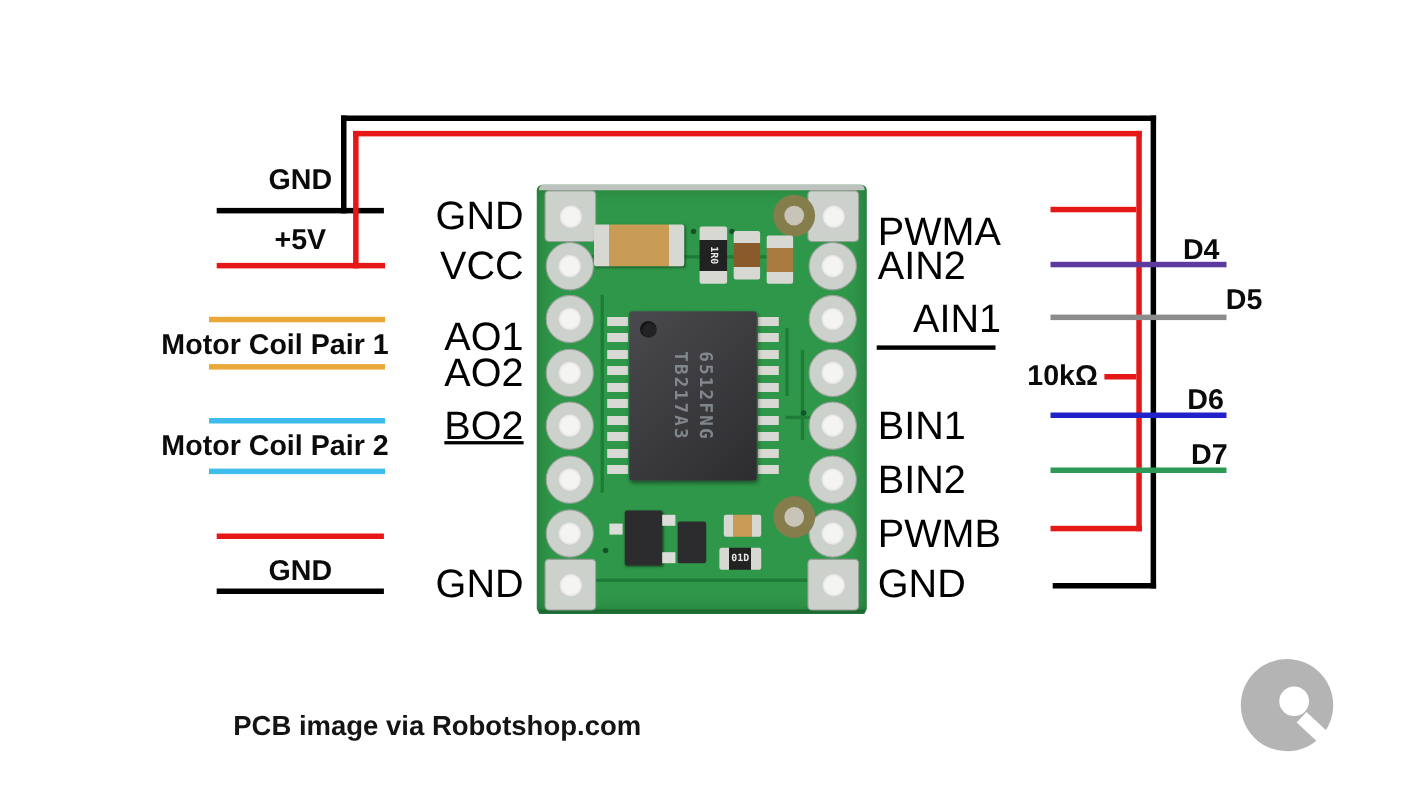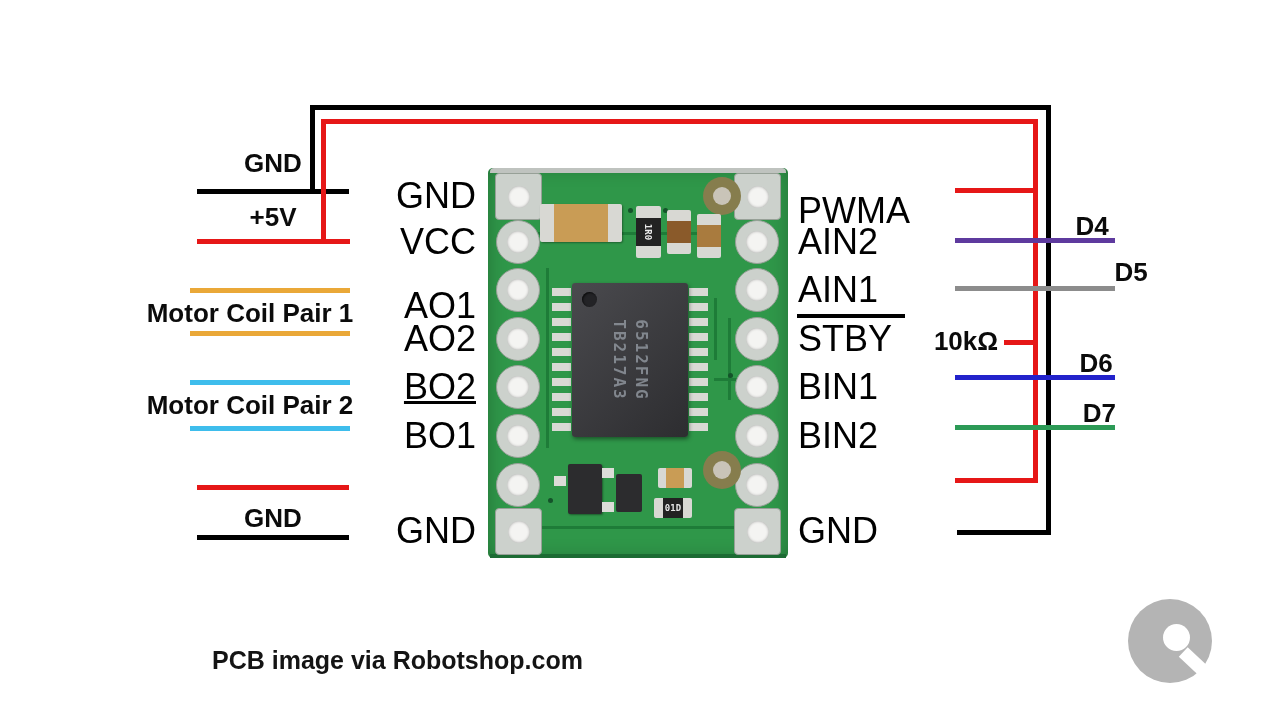--- a/index.html
+++ b/index.html
@@ -82,29 +82,28 @@
   <div class="d-label" style="left:1068px;top:257px;margin-left:39px;">D5</div>
   <div class="bold-label" style="left:924px;top:326px;width:84px;">10kΩ</div>
   <div class="d-label" style="left:1072px;top:348px;">D6</div>
   <div class="d-label" style="left:1068px;top:398px;text-align:right;">D7</div>
 
   <div class="pin-label pin-left" style="top:173px;">GND</div>
   <div class="pin-label pin-left" style="top:219px;">VCC</div>
   <div class="pin-label pin-left" style="top:283px;">AO1</div>
   <div class="pin-label pin-left" style="top:316px;">AO2</div>
   <div class="pin-label pin-left" style="top:364px;text-decoration:underline;">BO2</div>
-  <div class="pin-label pin-left" style="top:413px;">BO1</div>
   <div class="pin-label pin-left" style="top:508px;">GND</div>
 
   <div class="pin-label pin-right" style="top:188px;">PWMA</div>
   <div class="pin-label pin-right" style="top:219px;">AIN2</div>
-  <div class="pin-label pin-right" style="top:267px;">AIN1</div>
-  <div class="pin-label pin-right" style="top:316px;">STBY</div>
+  <div class="pin-label pin-right" style="top:267px;margin-left:32px;">AIN1</div>
   <div class="pin-label pin-right" style="top:364px;">BIN1</div>
   <div class="pin-label pin-right" style="top:413px;">BIN2</div>
+  <div class="pin-label pin-right" style="top:462px;">PWMB</div>
   <div class="pin-label pin-right" style="top:508px;">GND</div>
 
   <div id="board">
     <div class="bevel-top"></div>
     <div class="bevel-bottom"></div>
 
     <div class="trace" style="left:30px;top:64px;width:200px;height:3px;"></div>
     <div class="trace" style="left:58px;top:100px;width:3px;height:180px;"></div>
     <div class="trace" style="left:226px;top:130px;width:3px;height:62px;"></div>
     <div class="trace" style="left:240px;top:150px;width:3px;height:82px;"></div>

